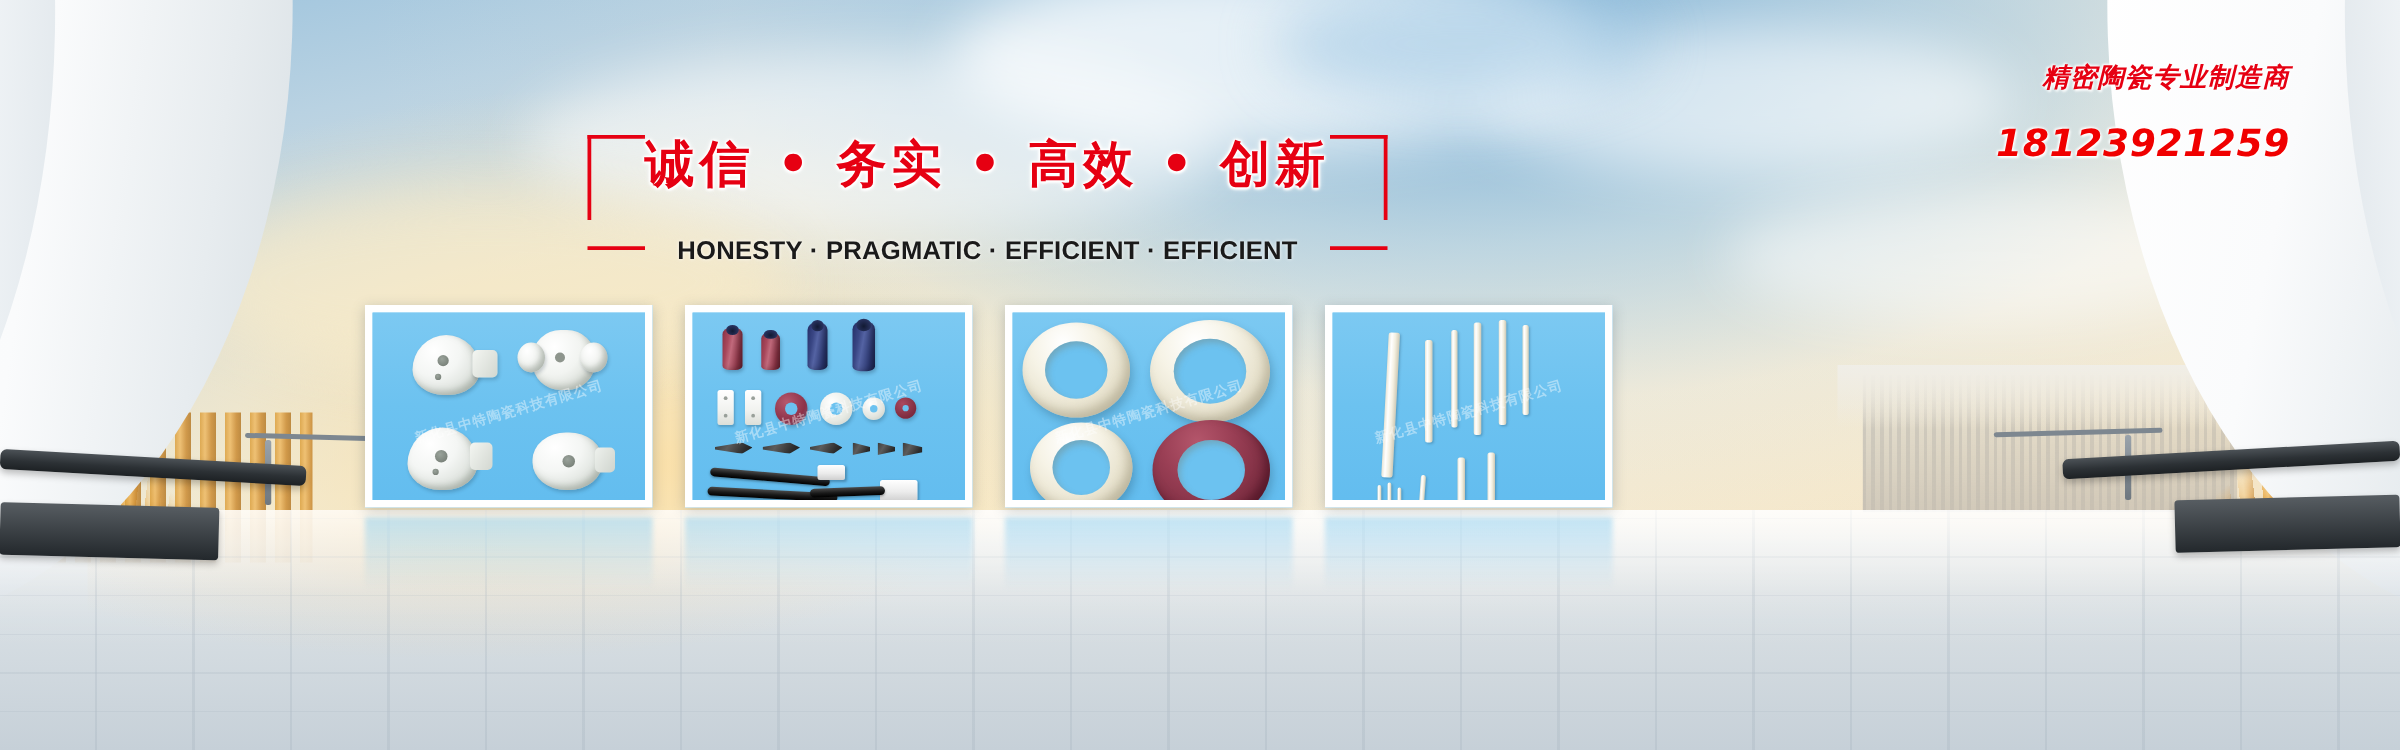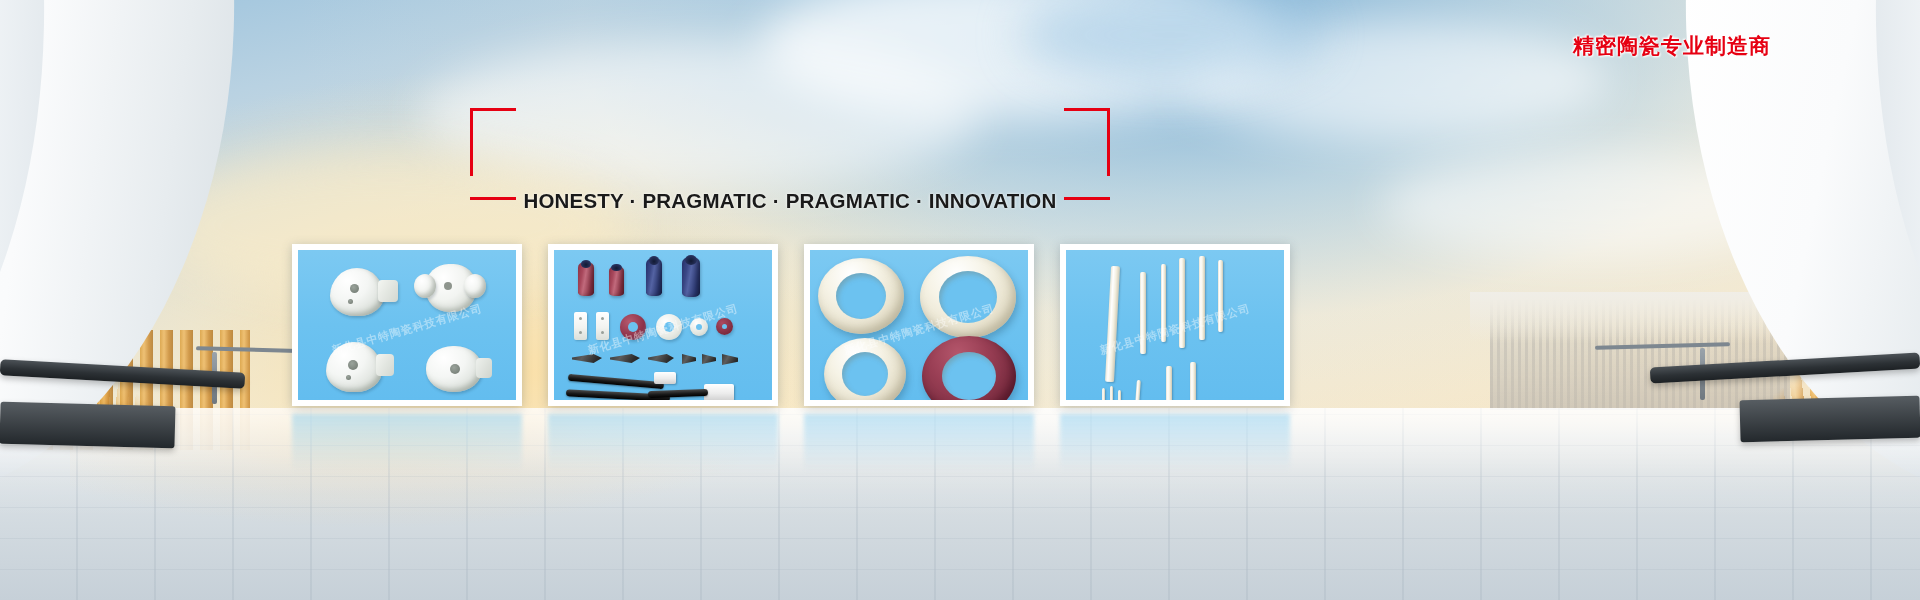--- a/index.html
+++ b/index.html
@@ -154,21 +154,21 @@
 
   .slogan-en {
     position:absolute; left:0; right:0; bottom:-13px;
     text-align:center;
     font-size:20.5px; font-weight:700; letter-spacing:.2px;
     color:#1a1a1a; white-space:nowrap;
     text-shadow:0 0 3px rgba(255,255,255,.9);
   }
 
   
-  .contact { position:absolute; right:88px; top:32px; width:320px; text-align:center; }
+  .contact { position:absolute; right:88px; top:48px; width:320px; text-align:right;font-style:italic; }
   .contact-title {
     font-family:"DejaVu Sans","Liberation Sans",sans-serif;
     font-size:21px; font-weight:700; color:#e60012; letter-spacing:1px;
     text-shadow:0 0 3px #fff, 1px 1px 2px #fff, -1px -1px 2px #fff;
     margin-bottom:22px; white-space:nowrap;
   }
   .contact-label {
     font-family:"DejaVu Sans","Liberation Sans",sans-serif;
     font-size:21px; font-weight:700; color:#e60012; letter-spacing:1px;
     text-shadow:0 0 3px #fff, 1px 1px 2px #fff, -1px -1px 2px #fff;
@@ -320,25 +320,27 @@
   <div class="bench bench-r2"></div>
 
   <div class="slogan-wrap">
     <div class="bracket br-tl-h"></div>
     <div class="bracket br-tl-v"></div>
     <div class="bracket br-tr-h"></div>
     <div class="bracket br-tr-v"></div>
     <div class="bracket br-bl-h"></div>
     <div class="bracket br-br-h"></div>
 
-    <div class="slogan-en">HONESTY · PRAGMATIC · PRAGMATIC · INNOVATION</div>
+    <div class="slogan-cn">诚信 • 务实 • 高效 • 创新</div>
+    <div class="slogan-en">HONESTY · PRAGMATIC · EFFICIENT · EFFICIENT</div>
   </div>
 
   <div class="contact">
     <div class="contact-title">精密陶瓷专业制造商</div>
+    <div class="contact-phone">18123921259</div>
   </div>
 
   <div class="panels">
 
     <div class="panel">
       <div class="panel-inner"></div>
       <div class="part insul" style="left:32px;top:18px;width:54px;height:48px;">
         <div class="hole" style="left:20px;top:16px;width:9px;height:9px;"></div>
         <div class="hole" style="left:18px;top:31px;width:5px;height:5px;"></div>
       </div>

